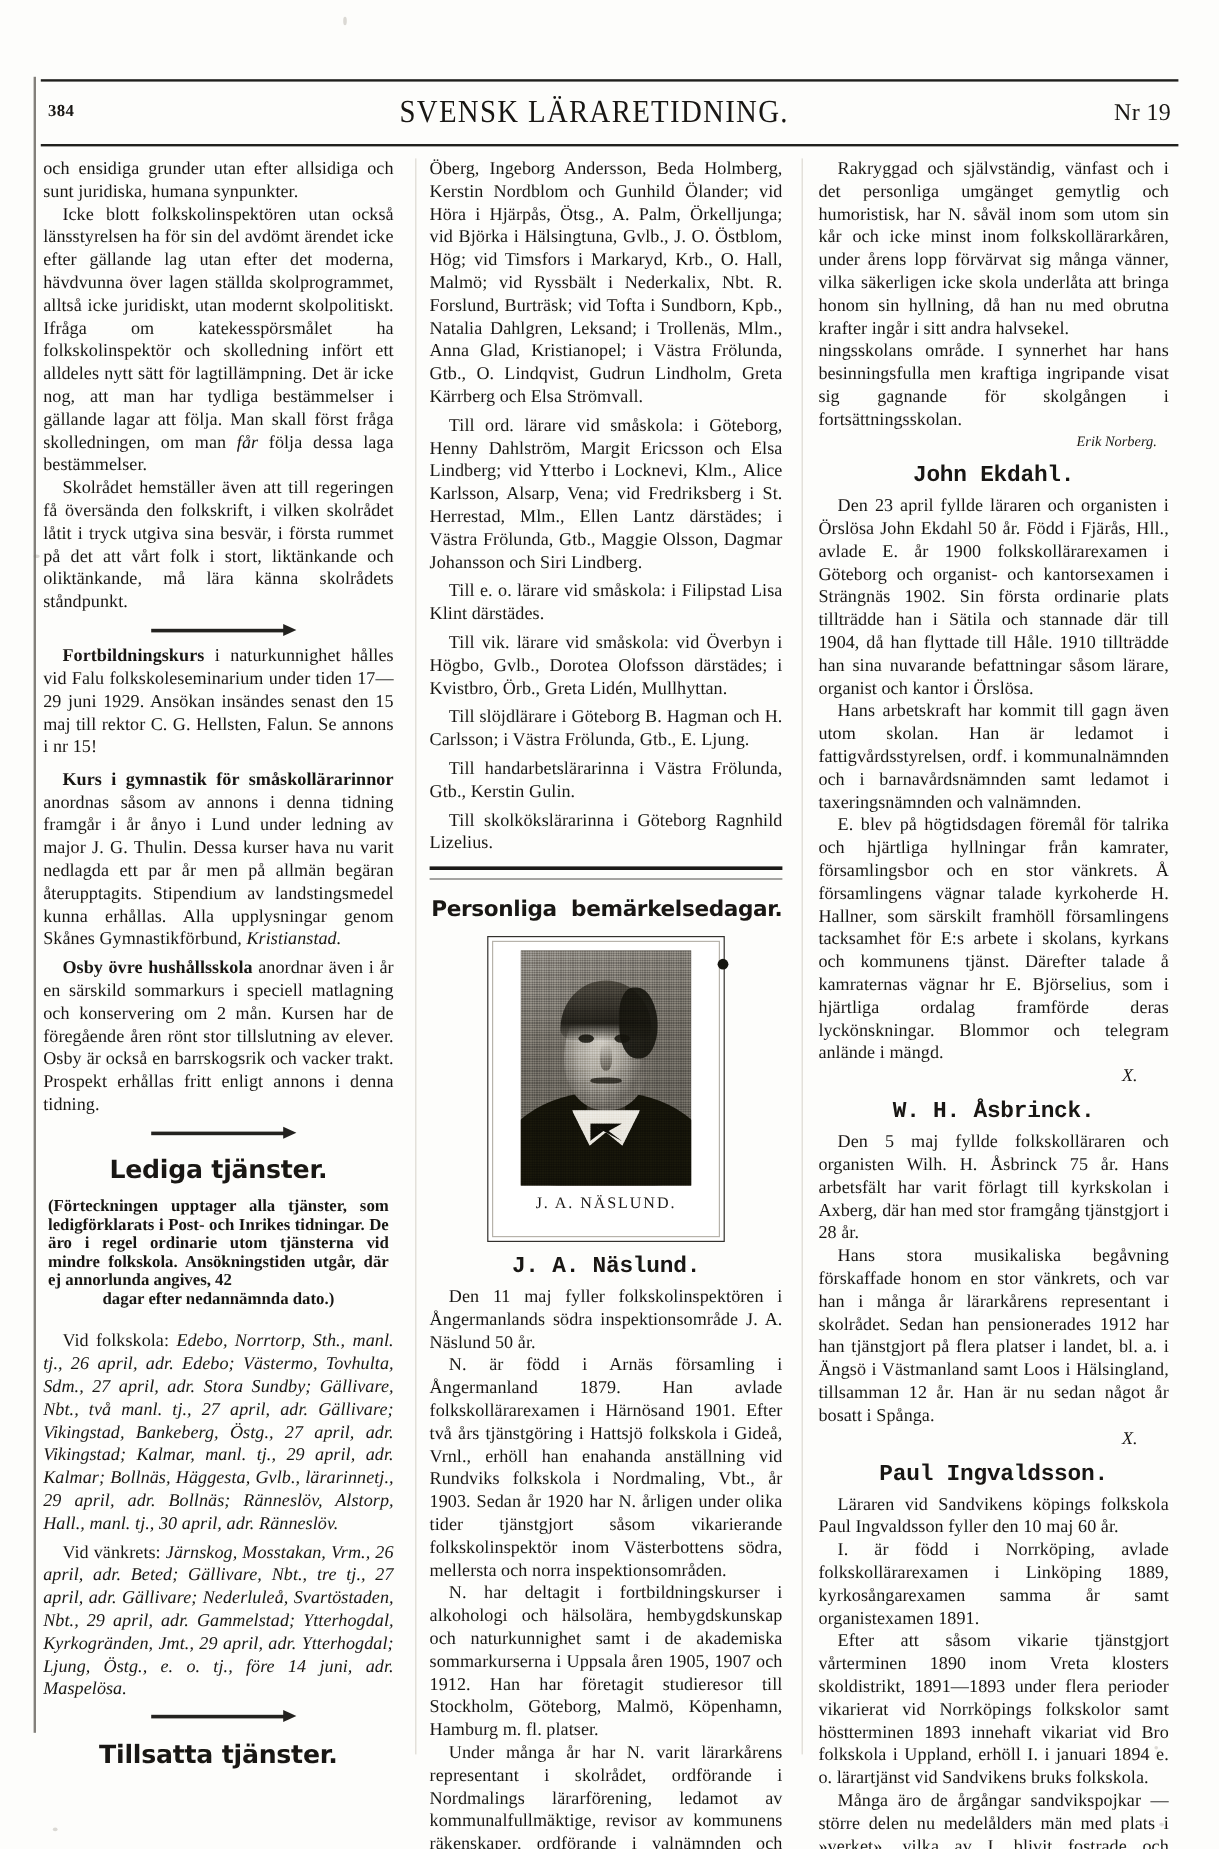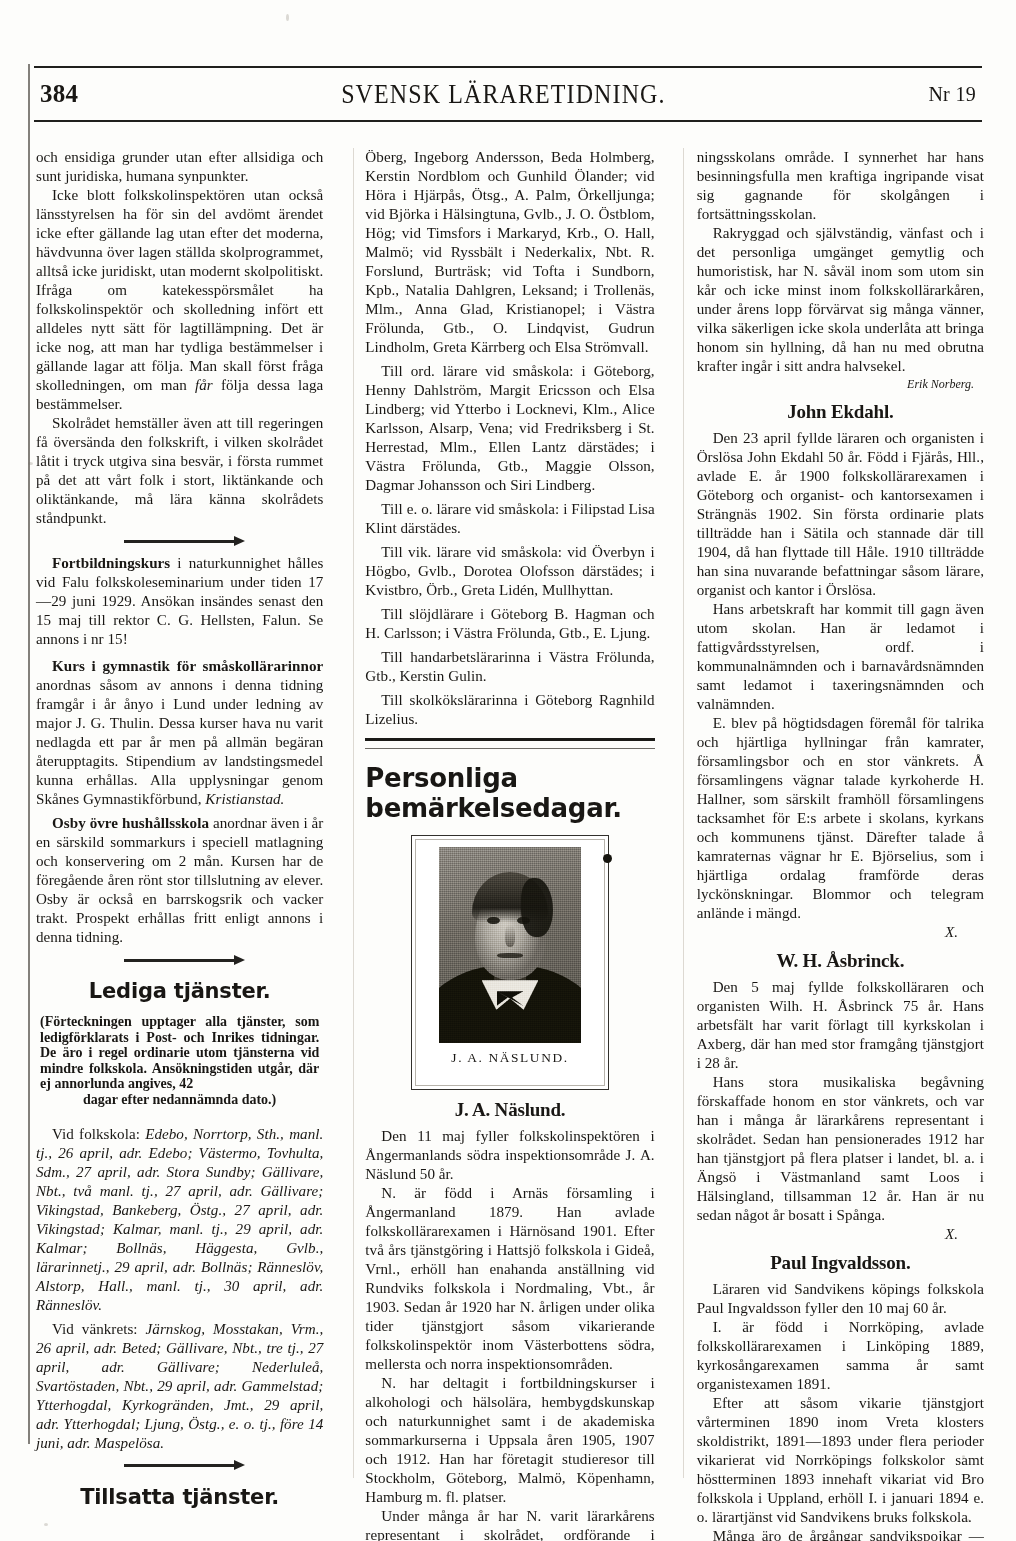--- a/index.html
+++ b/index.html
@@ -44,21 +44,21 @@
     position: relative;
     width: 100%;
     height: 100%;
     display: flex;
     align-items: center;
     justify-content: space-between;
     padding: 0 6px;
     box-sizing: border-box;
   }
   .folio {
-    font-size: 25px;
+    font-size: 14px;
     font-weight: bold;
     letter-spacing: .3px;
   }
   .paper-title {
     font-size: 24px;
     letter-spacing: 1.1px;
     font-family: "Liberation Serif", serif;
     transform: scaleY(1.12);
   }
   .issue {
@@ -74,25 +74,25 @@
     width: 2px;
     height: 1380px;
     background: #6d6a64;
     opacity: .85;
   }
 
   
   .columns {
     position: absolute;
     left: 36px;
-    top: 148px;
+    top: 132px;
     width: 948px;
     height: 1330px;
     display: flex;
-    gap: 16px;
+    gap: 4px;
   }
   .col {
     width: 306px;
     position: relative;
     box-sizing: border-box;
   }
   .col.c1 { padding-right: 14px; }
   .col.c2 { padding-left: 12px; padding-right: 12px; width: 318px; }
   .col.c3 { padding-left: 14px; }
 
@@ -150,33 +150,33 @@
     margin: 0;
     font-family: "DejaVu Sans", sans-serif;
     font-size: 21px;
     font-weight: bold;
     text-align: center;
     letter-spacing: -.2px;
     padding: 6px 0 7px;
   }
   h3.person {
     margin: 0;
-    font-family: Liberation Serif, serif;
+    font-family: Liberation Mono, monospace;
     font-size: 19px;
     font-weight: bold;
     text-align: center;
     letter-spacing: -.2px;
     padding: 9px 0 6px;
   }
   h2.bigsection {
     margin: 0;
     font-family: "DejaVu Sans", sans-serif;
-    font-size: 26px;
+    font-size: 18px;
     font-weight: bold;
-    text-align: left;
+    text-align: right;
     letter-spacing: -.3px;
     word-spacing: 6px;
     padding: 10px 0 8px;
   }
 
   
   .preamble {
     margin: 4px;
     font-size: 14px;
     line-height: 15.6px;
@@ -457,22 +457,22 @@
     <p class="body">Den 11 maj fyller folkskolinspektören i Ångermanlands södra inspektionsområde J. A. Näslund 50 år.</p>
     <p class="body">N. är född i Arnäs församling i Ångermanland 1879. Han avlade folkskollärarexamen i Härnösand 1901. Efter två års tjänstgöring i Hattsjö folkskola i Gideå, Vrnl., erhöll han enahanda anställning vid Rundviks folkskola i Nordmaling, Vbt., år 1903. Sedan år 1920 har N. årligen under olika tider tjänstgjort såsom vikarierande folkskolinspektör inom Västerbottens södra, mellersta och norra inspektionsområden.</p>
     <p class="body">N. har deltagit i fortbildningskurser i alkohologi och hälsolära, hembygdskunskap och naturkunnighet samt i de akademiska sommarkurserna i Uppsala åren 1905, 1907 och 1912. Han har företagit studieresor till Stockholm, Göteborg, Malmö, Köpenhamn, Hamburg m. fl. platser.</p>
     <p class="body">Under många år har N. varit lärarkårens representant i skolrådet, ordförande i Nordmalings lärarförening, ledamot av kommunalfullmäktige, revisor av kommunens räkenskaper, ordförande i valnämnden och arbetslöshetskommittén, ledamot av direktionen för Nordmalings sjukstuga och landstingets ombud i pensionsnämnden.</p>
 
   </div>
 
   <div class="col c3">
     <span class="col-rule" style="left:0;"></span>
 
+    <p class="body">Rakryggad och självständig, vänfast och i det personliga umgänget gemytlig och humoristisk, har N. såväl inom som utom sin kår och icke minst inom folkskollärarkåren, under årens lopp förvärvat sig många vänner, vilka säkerligen icke skola underlåta att bringa honom sin hyllning, då han nu med obrutna krafter ingår i sitt andra halvsekel.</p>
     <p class="body cont">ningsskolans område. I synnerhet har hans besinningsfulla men kraftiga ingripande visat sig gagnande för skolgången i fortsättningsskolan.</p>
-    <p class="body">Rakryggad och självständig, vänfast och i det personliga umgänget gemytlig och humoristisk, har N. såväl inom som utom sin kår och icke minst inom folkskollärarkåren, under årens lopp förvärvat sig många vänner, vilka säkerligen icke skola underlåta att bringa honom sin hyllning, då han nu med obrutna krafter ingår i sitt andra halvsekel.</p>
     <p class="signature">Erik Norberg.</p>
 
     <h3 class="person">John Ekdahl.</h3>
     <p class="body">Den 23 april fyllde läraren och organisten i Örslösa John Ekdahl 50 år. Född i Fjärås, Hll., avlade E. år 1900 folkskollärarexamen i Göteborg och organist- och kantorsexamen i Strängnäs 1902. Sin första ordinarie plats tillträdde han i Sätila och stannade där till 1904, då han flyttade till Håle. 1910 tillträdde han sina nuvarande befattningar såsom lärare, organist och kantor i Örslösa.</p>
     <p class="body">Hans arbetskraft har kommit till gagn även utom skolan. Han är ledamot i fattigvårdsstyrelsen, ordf. i kommunalnämnden och i barnavårdsnämnden samt ledamot i taxeringsnämnden och valnämnden.</p>
     <p class="body">E. blev på högtidsdagen föremål för talrika och hjärtliga hyllningar från kamrater, församlingsbor och en stor vänkrets. Å församlingens vägnar talade kyrkoherde H. Hallner, som särskilt framhöll församlingens tacksamhet för E:s arbete i skolans, kyrkans och kommunens tjänst. Därefter talade å kamraternas vägnar hr E. Björselius, som i hjärtliga ordalag framförde deras lyckönskningar. Blommor och telegram anlände i mängd.</p>
     <p class="signature initial">X.</p>
 
     <h3 class="person">W. H. Åsbrinck.</h3>
     <p class="body">Den 5 maj fyllde folkskolläraren och organisten Wilh. H. Åsbrinck 75 år. Hans arbetsfält har varit förlagt till kyrkskolan i Axberg, där han med stor framgång tjänstgjort i 28 år.</p>

